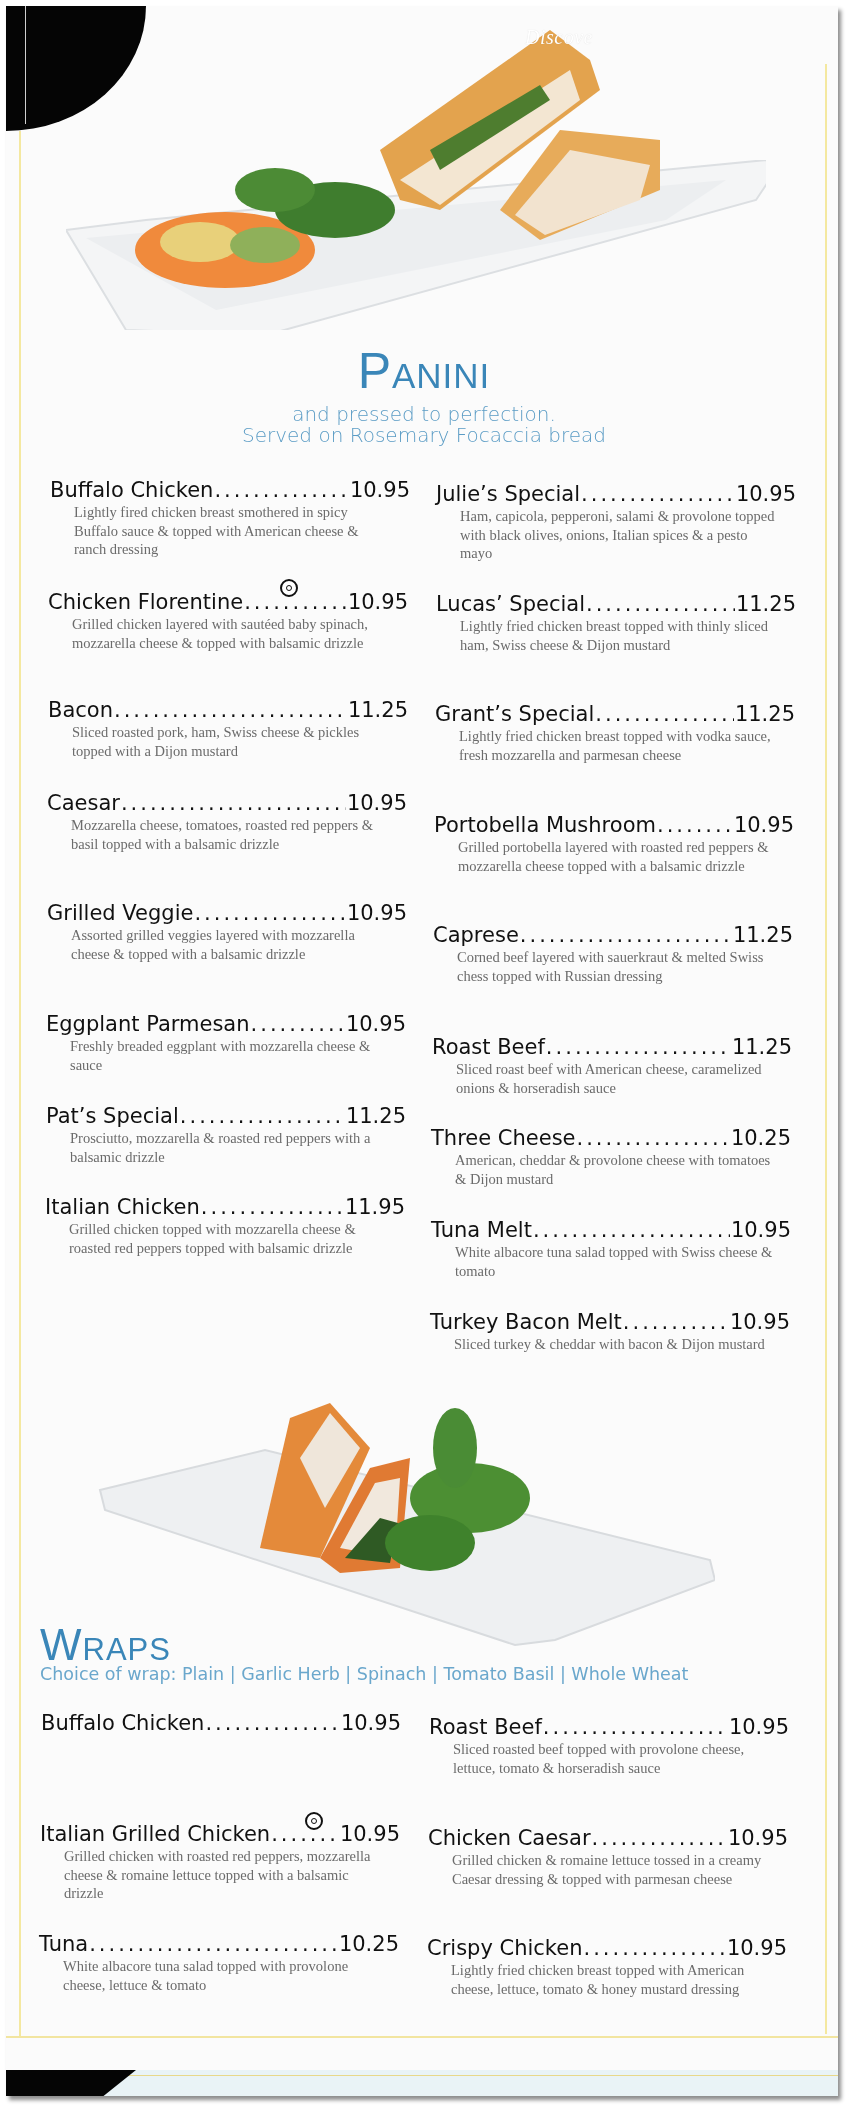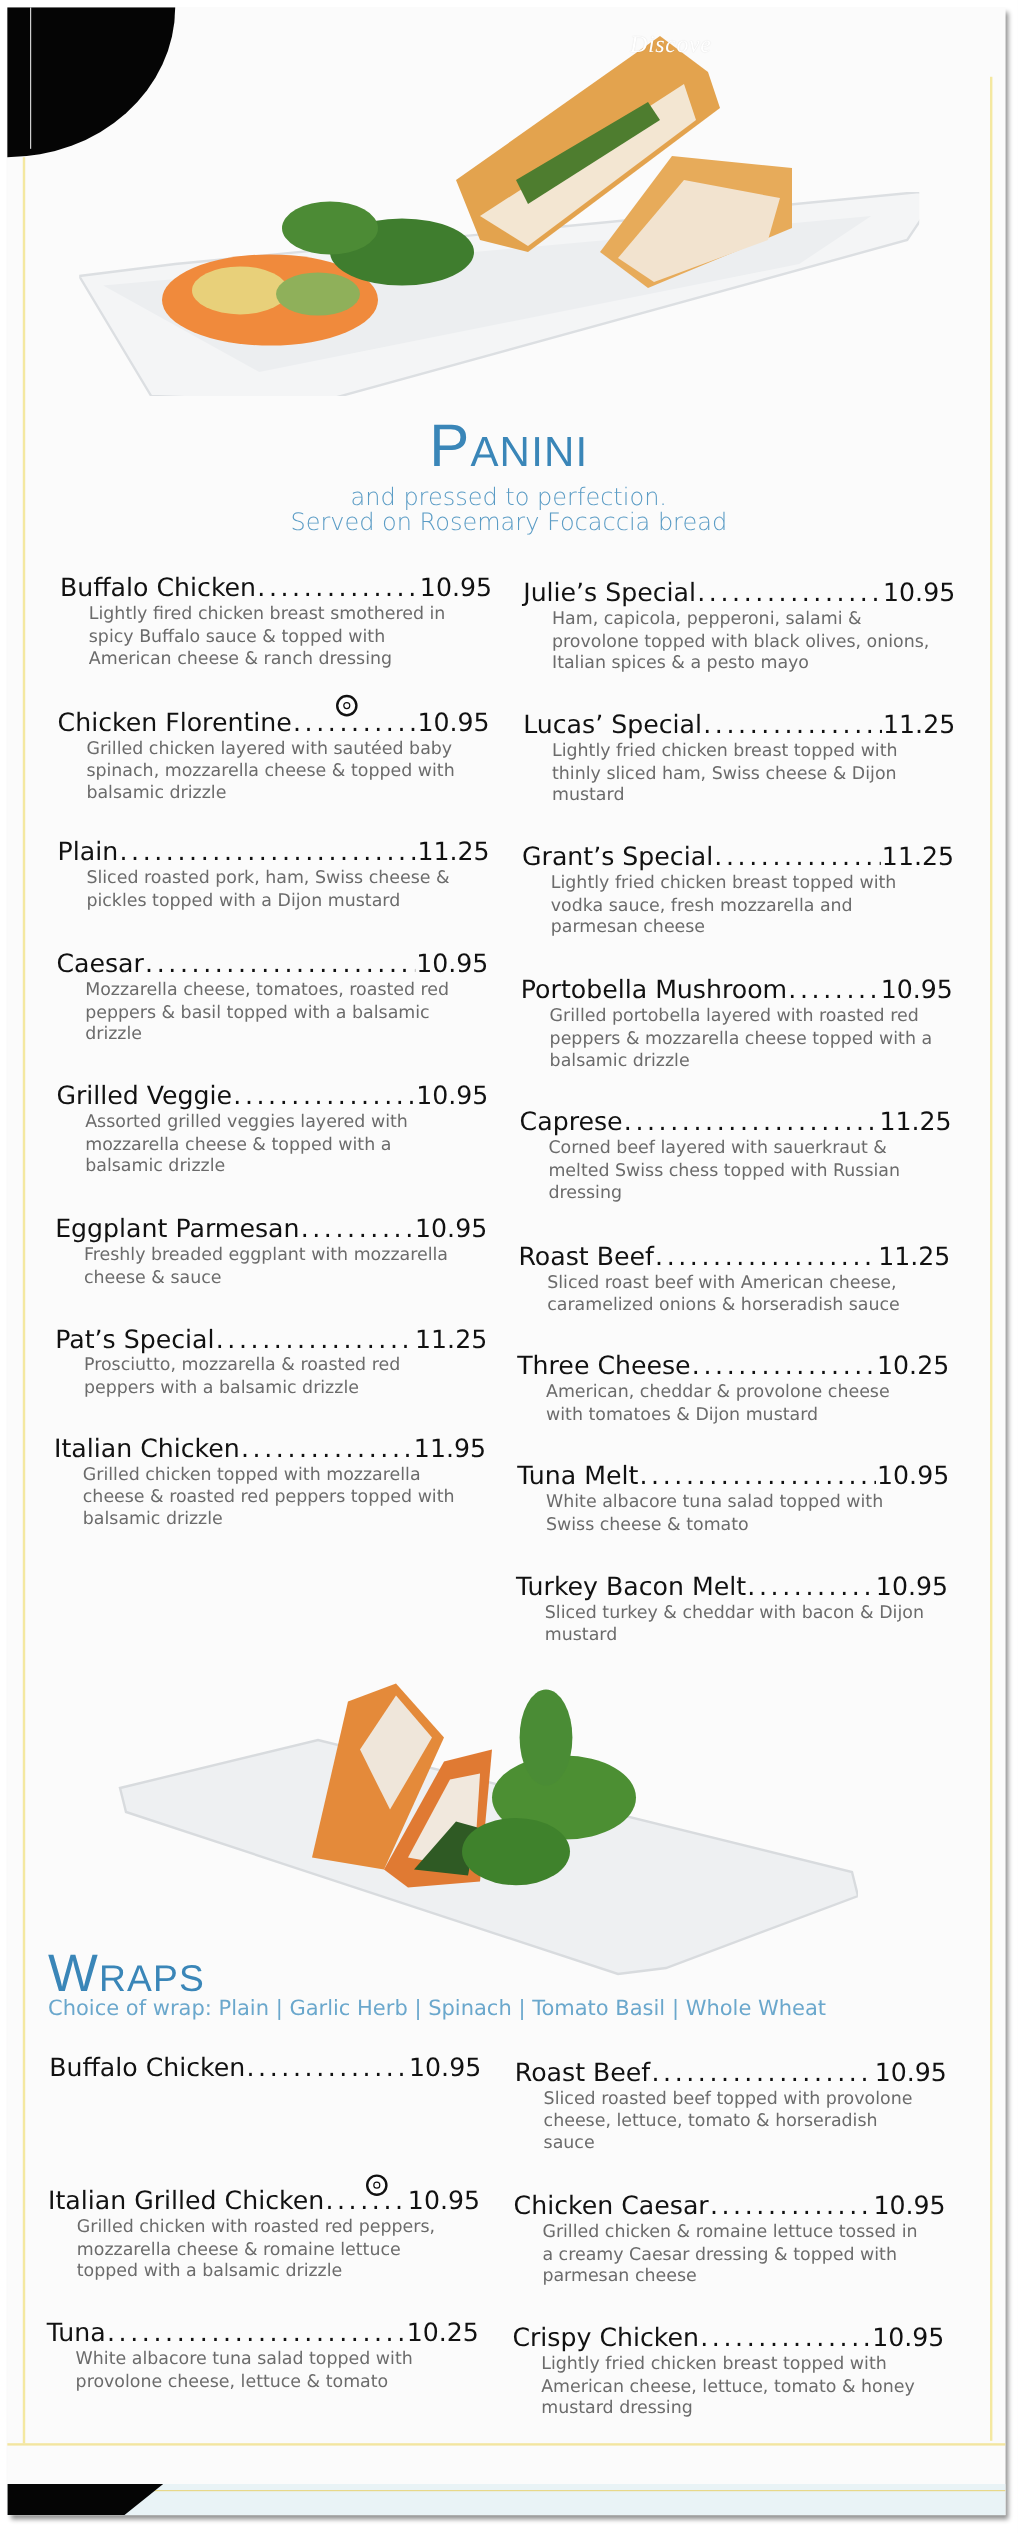--- a/index.html
+++ b/index.html
@@ -25,21 +25,21 @@
   .panini-sub { position:absolute; left:0; width:848px; text-align:center; top:404px; font-size:20px; line-height:21px; color:#5b9cc5; font-family:"DejaVu Sans", sans-serif; font-weight:300; }
   .wraps-title { left:40px; top:1592px; font-size:44px;margin-top:28px; }
   .wraps-choice { position:absolute; left:40px; top:1664px; font-size:17.5px; color:#6aa7cc; font-family:"DejaVu Sans", sans-serif; }
 
   .item { position:absolute; width:360px; }
   .item-head { display:flex; align-items:baseline; font-size:21px; color:#111111; white-space:nowrap; line-height:24px; }
   .item-name { flex:0 0 auto; }
   .item-dots { flex:1 1 auto; overflow:hidden; letter-spacing:3px; color:#111; margin:0 1px; }
   .item-dots::before { content:"...................................................."; }
   .item-price { flex:0 0 auto; }
-  .item-desc { margin-left:24px; font-size:14.5px; line-height:18.5px; color:#6b6b6b; margin-top:1px; width:320px; }
+  .item-desc { margin-left:24px; font-size:14.5px; line-height:18.5px; color:#6b6b6b; margin-top:1px; width:320px;font-family:Liberation Serif, serif; }
 
   .bookmark-icon { position:absolute; width:14px; height:14px; border:2px solid #111; border-radius:50%; background:#fff; }
   .bookmark-icon::after { content:""; position:absolute; left:4px; top:4px; width:4px; height:4px; border:1.5px solid #111; border-radius:50%; }
 </style>
 </head>
 <body>
 
 <div class="page">
   <div class="corner-tl"></div>
   <div class="corner-tl-line"></div>
@@ -90,21 +90,21 @@
   <div class="item-head">
       <span class="item-name">Chicken Florentine</span>
       <span class="item-dots"></span>
       <span class="item-price">10.95</span>
     </div>
   <div class="item-desc">Grilled chicken layered with sautéed baby spinach, mozzarella cheese &amp; topped with balsamic drizzle</div>
 </div>
 <div class="bookmark-icon" style="left:280px;top:579px;"></div>
 <div class="item" style="left:48px;top:698px;">
   <div class="item-head">
-      <span class="item-name">Plain</span>
+      <span class="item-name">Bacon</span>
       <span class="item-dots"></span>
       <span class="item-price">11.25</span>
     </div>
   <div class="item-desc">Sliced roasted pork, ham, Swiss cheese &amp; pickles topped with a Dijon mustard</div>
 </div>
 <div class="item" style="left:47px;top:791px;">
   <div class="item-head">
       <span class="item-name">Caesar</span>
       <span class="item-dots"></span>
       <span class="item-price">10.95</span>

